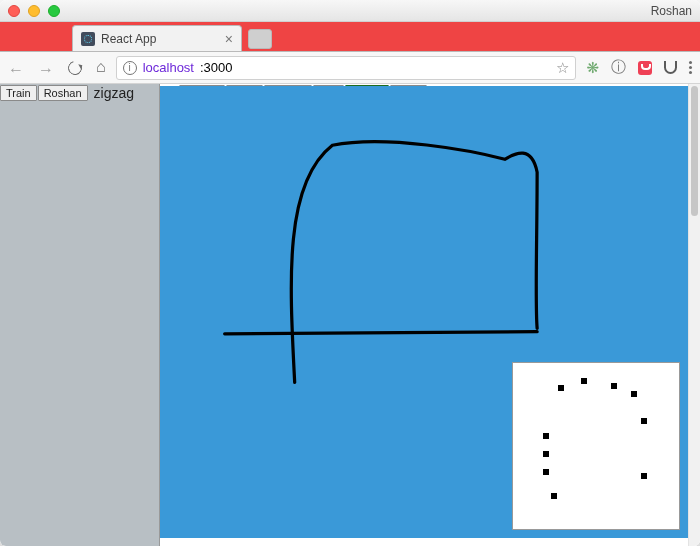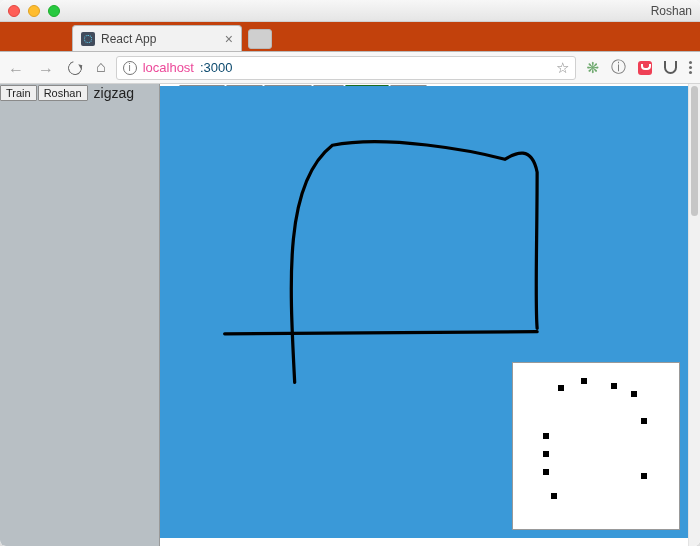--- a/index.html
+++ b/index.html
@@ -9,38 +9,38 @@
     
     .titlebar { height: 22px; background: linear-gradient(#f7f7f7,#e5e5e5); display: flex; align-items: center; padding: 8px 8px; border-bottom: 1px solid #d0d0d0; position: relative; }
     .traffic { display: flex; gap: 8px; }
     .dot { width: 12px; height: 12px; border-radius: 50%; }
     .red { background: #ff5f57; border: 0.5px solid #e14640; }
     .yellow { background: #ffbd2e; border: 0.5px solid #dfa123; }
     .green { background: #28c940; border: 0.5px solid #1dad2b; }
     .profile-name { margin-left: auto; font-size: 12px; color: #4a4a4a; }
 
     
-    .tabstrip { height: 30px; background: #c2410c; display: flex; align-items: flex-end; padding-left: 72px; border-bottom: 1px solid #b9b9b9; }
+    .tabstrip { height: 30px; background: #ef4444; display: flex; align-items: flex-end; padding-left: 72px; border-bottom: 1px solid #b9b9b9; }
     .tab { height: 26px; min-width: 170px; background: #f2f2f2; border: 1px solid #b9b9b9; border-bottom: none; border-radius: 4px 4px 0 0; display: flex; align-items: center; padding: 0 8px; font-size: 12px; color: #444; gap: 6px; }
     .tab .favicon { width: 14px; height: 14px; background: #424c5c; border-radius: 2px; position: relative; }
     .tab .favicon::after { content: ""; position: absolute; inset: 3px; border: 1.5px dotted #61dafb; border-radius: 50%; }
     .tab .close { margin-left: auto; font-size: 14px; color: #777; }
     .newtab { width: 24px; height: 20px; background: #cfcfcf; border: 1px solid #b9b9b9; border-radius: 3px; margin-left: 6px; margin-bottom: 2px; }
 
     
     .toolbar { height: 32px; background: #f7f7f7; border-bottom: 1px solid #d4d4d4; display: flex; align-items: center; padding: 0 8px; gap: 10px; }
     .nav-icons { display: flex; align-items: center; gap: 14px; color: #a2a2a2; }
     .nav-icons .en { color: #6b6b6b; }
     .arrow { font-size: 16px; line-height: 1; }
     .reload { width: 14px; height: 14px; border: 1.8px solid #6b6b6b; border-radius: 50%; border-top-color: transparent; transform: rotate(30deg); position: relative; }
     .reload::after { content: ""; position: absolute; top: -3px; right: -2px; border: 3px solid transparent; border-bottom-color: #6b6b6b; transform: rotate(30deg); }
     .omnibox { flex: 1; height: 24px; border: 1px solid #d0d0d0; border-radius: 3px; display: flex; align-items: center; padding: 0 6px; font-size: 13px; color: #333; background: #fff; gap: 6px; }
     .omnibox .info { width: 14px; height: 14px; border: 1.2px solid #757575; border-radius: 50%; display:flex; align-items:center; justify-content:center; font-size:10px; color:#757575;}
-    .omnibox .host { color:#ec4899; }
-    .omnibox .path { color:#0c4a6e; }
+    .omnibox .host { color:#6d28d9; }
+    .omnibox .path { color:#000000; }
     .omnibox .star { margin-left:auto; color:#888; font-size:15px;}
     .rt-icons { display:flex; align-items:center; gap:12px; color:#7a7a7a; font-size:15px; }
     .elephant { color:#6fa96f; }
     .pocket { width:14px; height:14px; background:#ef4056; border-radius:3px; position:relative;}
     .pocket::after { content:""; position:absolute; left:3px; top:3px; width:6px; height:4px; border:2px solid #fff; border-top:none; border-radius:0 0 4px 4px;}
     .ushape { width:13px; height:13px; border:2px solid #5a5a5a; border-top:none; border-radius:0 0 7px 7px;}
     .home-ic { font-size:16px; color:#6b6b6b; position:relative; top:-1px;}
     .menu-dots { display:flex; flex-direction:column; gap:2px;}
     .menu-dots span{ width:3px;height:3px;background:#6b6b6b;border-radius:50%;}
 

